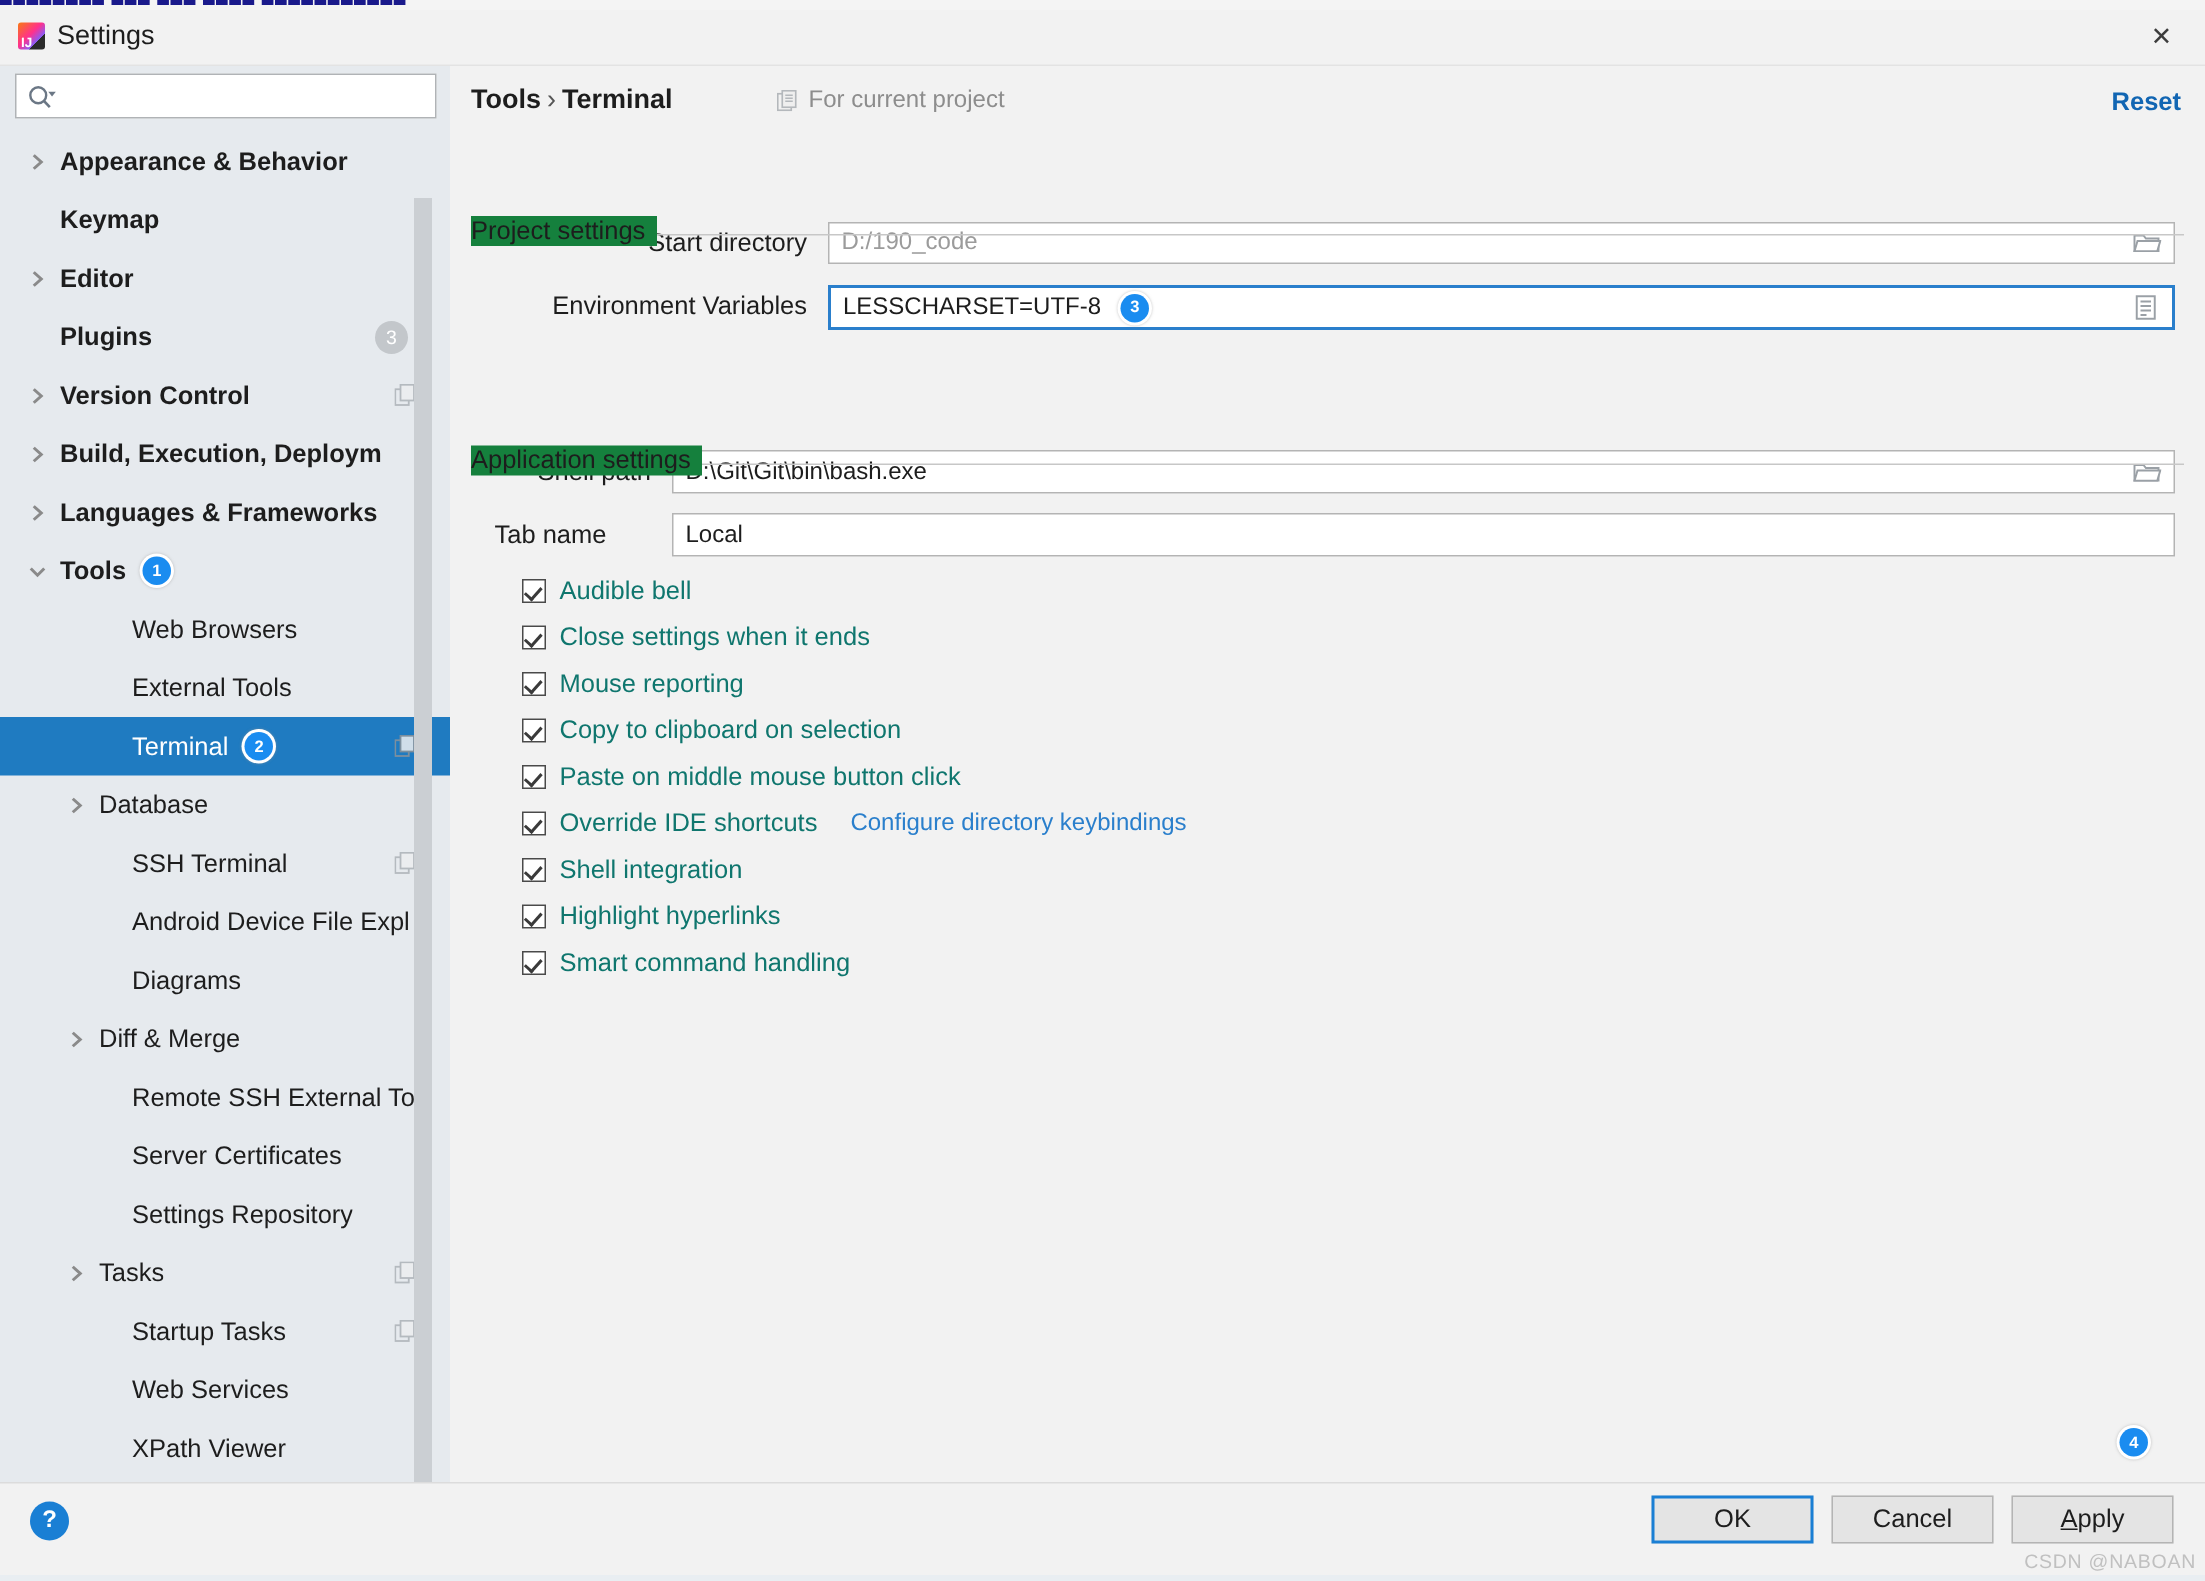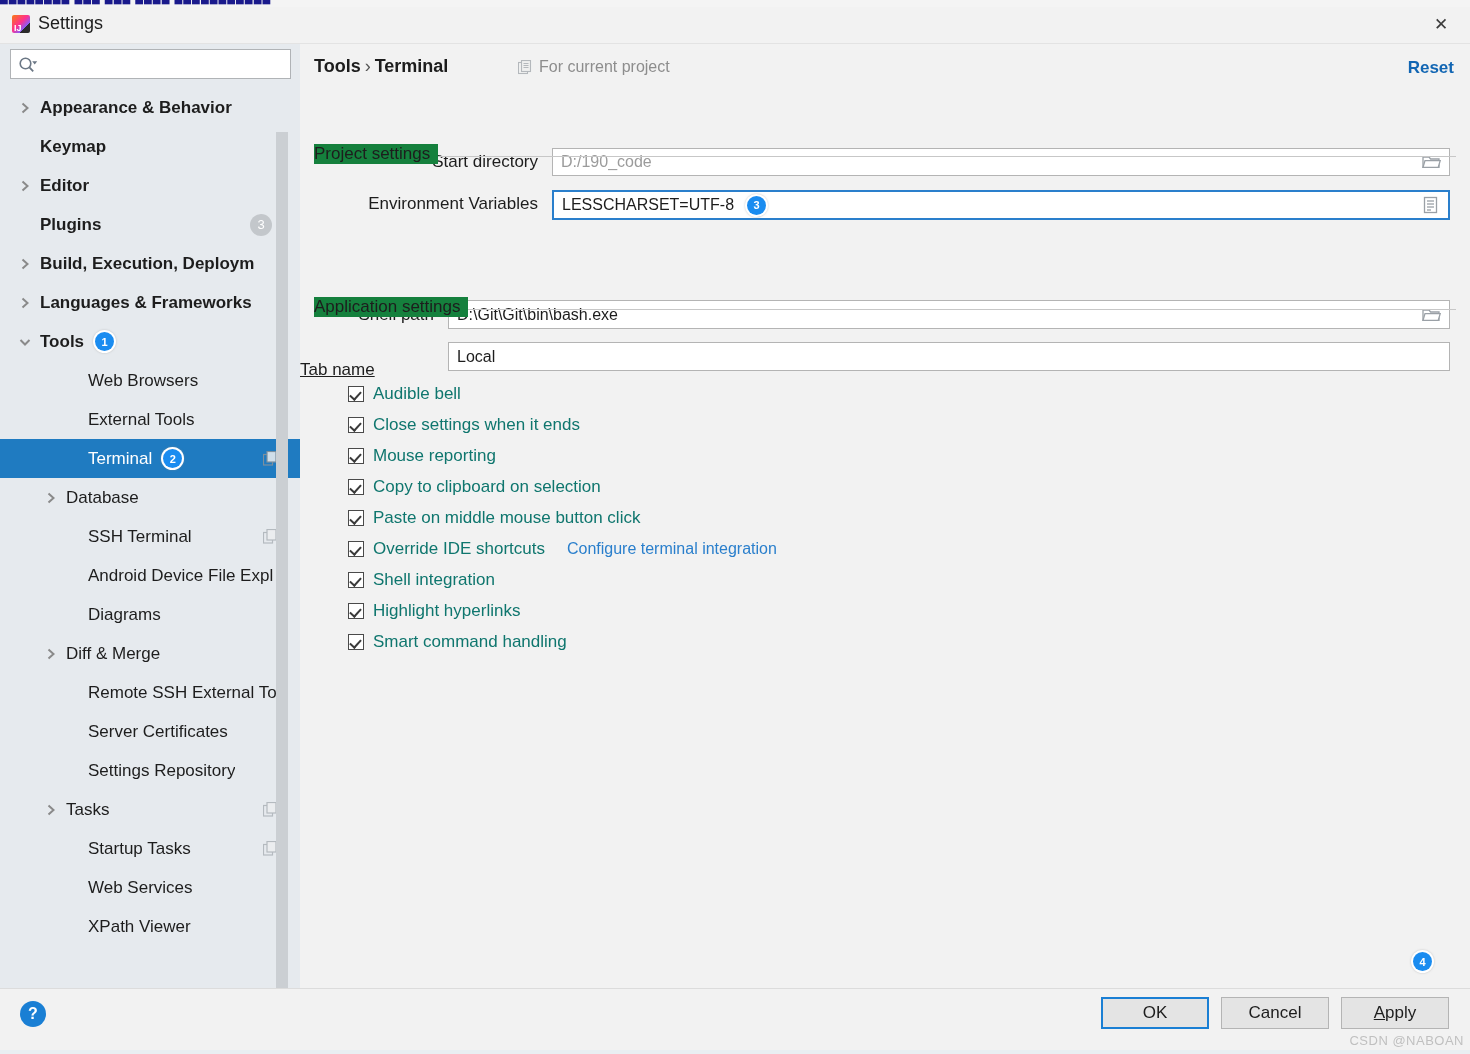--- a/index.html
+++ b/index.html
@@ -424,20 +424,32 @@
         <span class="arrow none"></span>
         <span class="tree-label">Plugins</span>
         <span class="count-pill">3</span>
       </div>
       <div class="tree-row top has-arrow">
         <span class="arrow">
           <svg width="14" height="14" viewBox="0 0 14 14">
             <polyline points="4.5,2.5 9.5,7 4.5,11.5" fill="none" stroke="currentColor" stroke-width="2"></polyline>
           </svg>
         </span>
+        <span class="tree-label">Version Control</span>
+        <span class="copy-icon"><svg width="15" height="15" viewBox="0 0 15 15">
+            <rect x="0.5" y="3.5" width="9" height="10.5" fill="none" stroke="#8d9399" stroke-width="1.2"></rect>
+            <rect x="4" y="0.5" width="9" height="10.5" fill="#f0f0f0" stroke="#8d9399" stroke-width="1.2"></rect>
+          </svg></span>
+      </div>
+      <div class="tree-row top has-arrow">
+        <span class="arrow">
+          <svg width="14" height="14" viewBox="0 0 14 14">
+            <polyline points="4.5,2.5 9.5,7 4.5,11.5" fill="none" stroke="currentColor" stroke-width="2"></polyline>
+          </svg>
+        </span>
         <span class="tree-label">Build, Execution, Deploym</span>
       </div>
       <div class="tree-row top has-arrow">
         <span class="arrow">
           <svg width="14" height="14" viewBox="0 0 14 14">
             <polyline points="4.5,2.5 9.5,7 4.5,11.5" fill="none" stroke="currentColor" stroke-width="2"></polyline>
           </svg>
         </span>
         <span class="tree-label">Languages &amp; Frameworks</span>
       </div>
@@ -606,21 +618,21 @@
   <div class="text-field" style="left:148px; top:256px; width:1002px; height:29px;">
     <span>D:\Git\Git\bin\bash.exe</span>
     <span class="field-btn">
       <svg width="19" height="16" viewBox="0 0 19 16">
         <path d="M1 3 H7 L8.6 5 H17 V13.4 H1 Z" fill="none" stroke="#9aa0a6" stroke-width="1.3"></path>
         <path d="M3 6.6 H18.2 L16.2 13.4 H1 Z" fill="#ffffff" stroke="#9aa0a6" stroke-width="1.3"></path>
       </svg>
     </span>
   </div>
 
-  <div class="field-label" style="left: 0px; top: 316px; width: 134px; text-align: left; text-decoration: underline;">Tab name</div>
+  <div class="field-label" style="left: 0px; top: 303px; width: 134px; text-align: center;">Tab name</div>
 
   <div class="text-field" style="left:148px; top:298px; width:1002px; height:29px;">
     <span>Local</span>
   </div>
 
   <div id="checkbox-list">
       <div class="chk-row" style="top: 338px; left: 48px;">
         <span class="chk-box"></span>
         <span class="chk-label">Audible bell</span>
       </div>
@@ -636,21 +648,21 @@
         <span class="chk-box"></span>
         <span class="chk-label">Copy to clipboard on selection</span>
       </div>
       <div class="chk-row" style="top: 462px; left: 48px;">
         <span class="chk-box"></span>
         <span class="chk-label">Paste on middle mouse button click</span>
       </div>
       <div class="chk-row" style="top: 493px; left: 48px;">
         <span class="chk-box"></span>
         <span class="chk-label">Override IDE shortcuts</span>
-        <span class="chk-link">Configure terminal integration</span>
+        <span class="chk-link">Configure directory keybindings</span>
       </div>
       <div class="chk-row" style="top: 524px; left: 48px;">
         <span class="chk-box"></span>
         <span class="chk-label">Shell integration</span>
       </div>
       <div class="chk-row" style="top: 555px; left: 48px;">
         <span class="chk-box"></span>
         <span class="chk-label">Highlight hyperlinks</span>
       </div>
       <div class="chk-row" style="top: 586px; left: 48px;">

